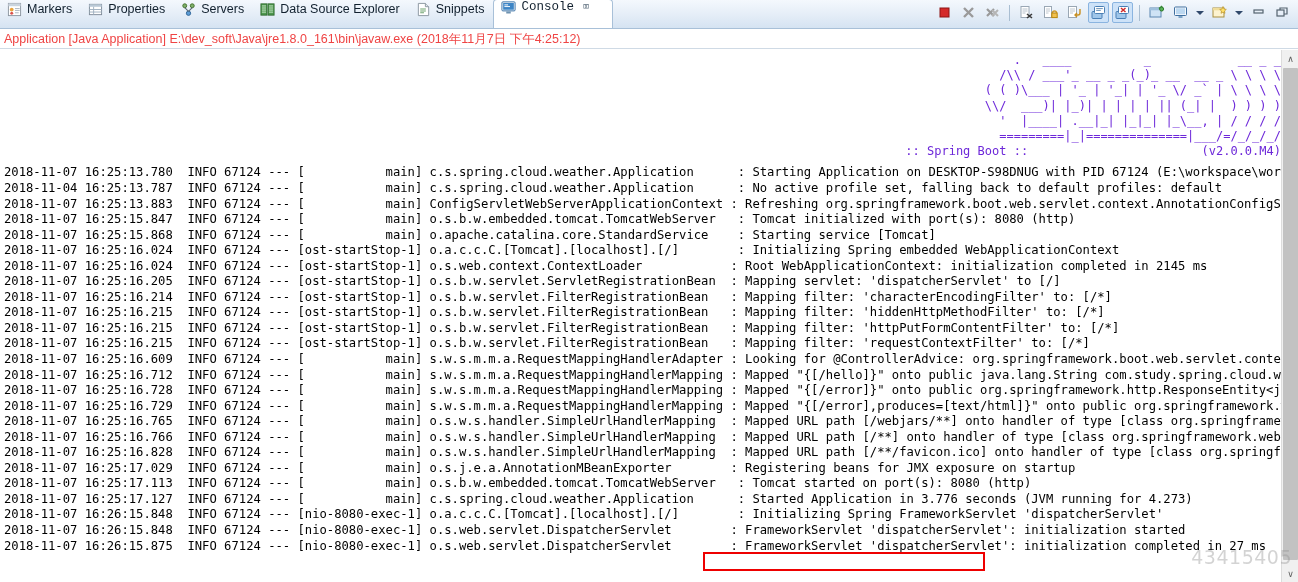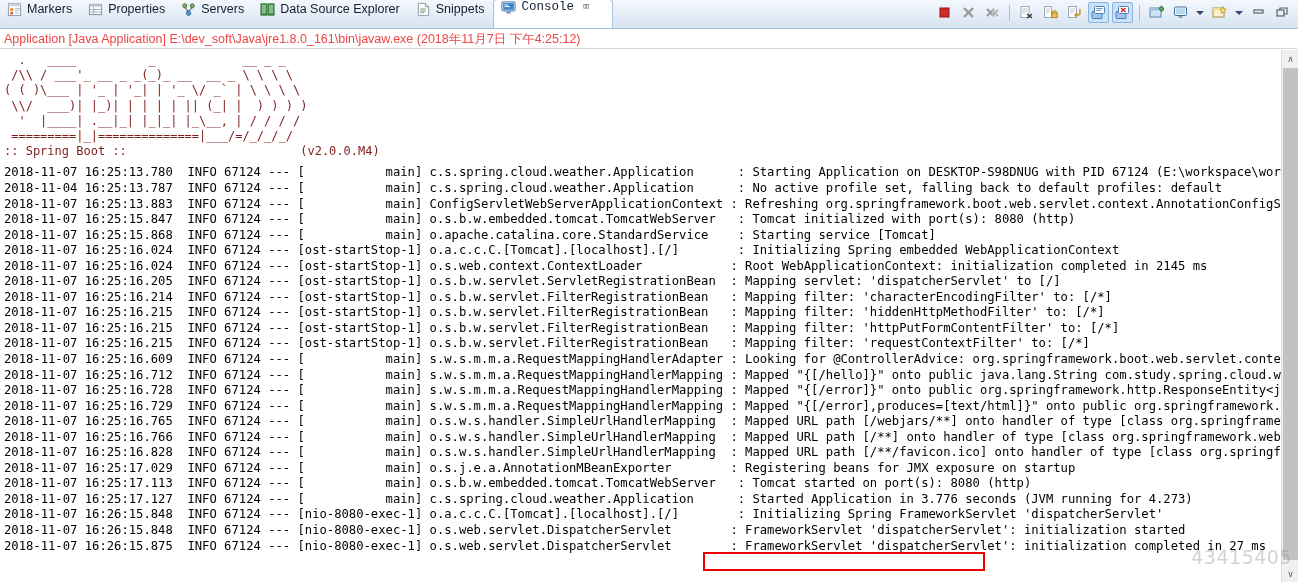--- a/index.html
+++ b/index.html
@@ -71,21 +71,21 @@
   }
   .consoleinner{
     position:absolute; left:0; top:0; right:17px; bottom:0;
     overflow:hidden; padding-top:3px;
   }
   pre.banner, pre.logs{
     font-family:"DejaVu Sans Mono","Liberation Mono",monospace;
     font-size:12px; line-height:15.2px;
     color:#000; white-space:pre; margin:0; padding-left:4px;
   }
-  pre.banner{ color:#7f1d1d; }
+  pre.banner{ color:#6d28d9;text-align:right; }
   .logs-wrap{ margin-top:6px; position:relative; }
   .logrow{
     font-family:"DejaVu Sans Mono","Liberation Mono",monospace;
     font-size:12.2px; line-height:15.55px;
     white-space:pre; color:#000; padding-left:4px;
   }
 
   
   .hl{
     position:absolute;

